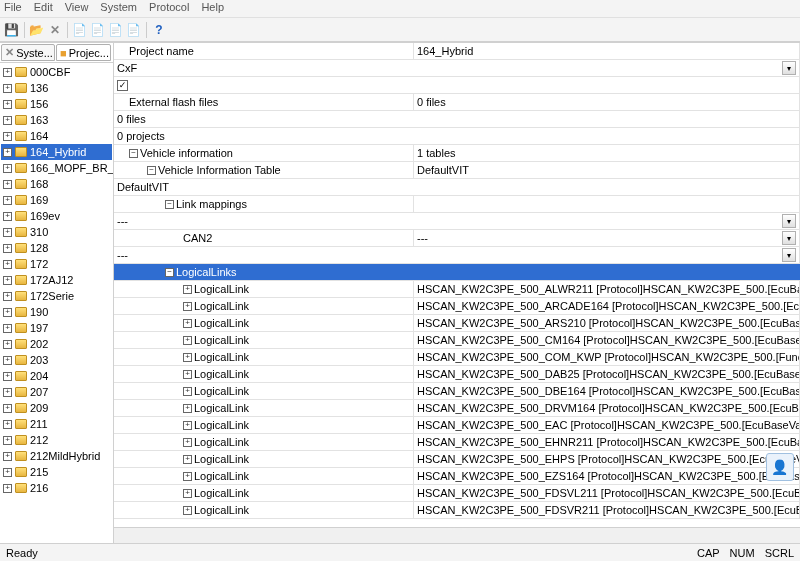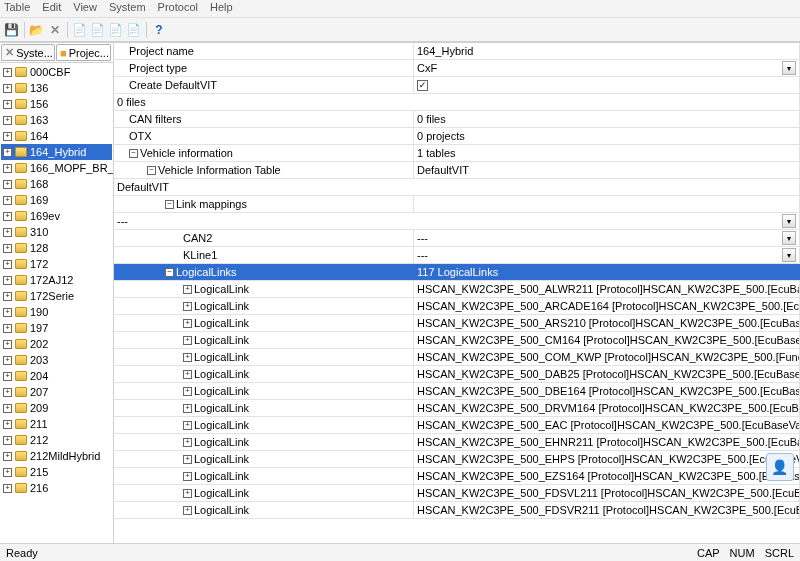--- a/index.html
+++ b/index.html
@@ -12,21 +12,21 @@
 .main { flex: 1; display: flex; min-height: 0; border-top: 1px solid #d0d0d0; }
 .side { width: 114px; border-right: 1px solid #d0d0d0; display: flex; flex-direction: column; }
 .tabs { height: 20px; display: flex; background: #fff; border-bottom: 1px solid #d0d0d0; padding: 1px; }
 .tab { padding: 1px 3px; border: 1px solid #b0b0b0; border-radius: 2px 2px 0 0; background: #f7f7f7; display: flex; align-items: center; gap: 2px; margin-right: 1px; font-size: 10px; overflow: hidden; white-space: nowrap; }
 .tab.active { background: #fff; }
 .tree { flex: 1; overflow-y: auto; overflow-x: hidden; padding: 1px; }
 .tree-item { display: flex; align-items: center; gap: 3px; padding: 1px 2px; white-space: nowrap; height: 16px; }
 .tree-item.selected { background: #2f6dd1; color: #fff; }
 .folder-icon { width: 12px; height: 10px; background: linear-gradient(#ffe07a, #e8b640); border: 1px solid #c09020; border-radius: 1px; flex-shrink: 0; }
 .plus-box { width: 9px; height: 9px; border: 1px solid #666; display: inline-flex; align-items: center; justify-content: center; font-size: 8px; line-height: 1; flex-shrink: 0; background: #fff; color: #333; }
-.props { flex: 1; display: flex; flex-direction: row; min-width: 0; }
+.props { flex: 1; display: flex; flex-direction: column; min-width: 0; }
 .grid { flex: 1; overflow: auto; }
 .row { display: flex; height: 17px; line-height: 17px; border-bottom: 1px solid #e2e2e2; }
 .row > div { border-right: 1px solid #e2e2e2; padding: 0 3px; white-space: nowrap; overflow: hidden; }
 .cell-key { width: 300px; display: flex; align-items: center; gap: 2px; }
 .cell-val { flex: 1; display: flex; align-items: center; }
 .row.hl { background: #2f6dd1; color: #fff; }
 .row.hl > div { border-right-color: #2f6dd1; border-bottom-color: #2f6dd1; }
 .row.hl .plus-box, .row.hl .minus-box { background: #fff; color: #333; }
 .minus-box { width: 9px; height: 9px; border: 1px solid #666; display: inline-flex; align-items: center; justify-content: center; font-size: 8px; line-height: 1; flex-shrink: 0; background: #fff; color: #333; }
 .dd { width: 14px; height: 14px; margin-left: auto; border: 1px solid #b0b0b0; background: linear-gradient(#fff,#e0e0e0); display: inline-flex; align-items: center; justify-content: center; font-size: 8px; }
@@ -35,21 +35,21 @@
 .status .right { margin-left: auto; display: flex; gap: 10px; }
 .scroll-h { height: 16px; border-top: 1px solid #d0d0d0; background: #f0f0f0; }
 .ind { display: inline-block; flex-shrink: 0; }
 .float-btn { position: absolute; right: 6px; bottom: 80px; width: 28px; height: 28px; border: 1px solid #a0c0e0; border-radius: 3px; background: #eaf2fb; display: flex; align-items: center; justify-content: center; font-size: 14px; }
 .x-icon { color: #888; font-weight: bold; }
 </style>
 </head>
 <body>
 
 <div class="menu-bar">
-  <span>Table</span>
+  <span>File</span>
   <span>Edit</span>
   <span>View</span>
   <span>System</span>
   <span>Protocol</span>
   <span>Help</span>
 </div>
 
 <div class="toolbar">
   <span class="tb-btn">💾</span>
   <span class="sep"></span>
@@ -220,57 +220,45 @@
         <div class="row">
           <div class="cell-key">
             <span class="ind" style="width: 10px;"></span>
             <span> Project name</span>
           </div>
           <div class="cell-val">
             <span>164_Hybrid</span>
           </div>
         </div>
         <div class="row">
-          <div class="cell-key">
-            <span class="ind" style="width: 10px;"></span>
-            <span> Project type</span>
-          </div>
           <div class="cell-val">
             <span>CxF</span>
             <span class="dd">▾</span>
           </div>
         </div>
         <div class="row">
+          <div class="cell-val">
+            <span class="checkbox">✓</span>
+          </div>
+        </div>
+        <div class="row">
           <div class="cell-key">
             <span class="ind" style="width: 10px;"></span>
-            <span> Create DefaultVIT</span>
-          </div>
-          <div class="cell-val">
-            <span class="checkbox">✓</span>
-          </div>
-        </div>
-        <div class="row">
+            <span> External flash files</span>
+          </div>
           <div class="cell-val">
             <span>0 files</span>
           </div>
         </div>
         <div class="row">
-          <div class="cell-key">
-            <span class="ind" style="width: 10px;"></span>
-            <span> CAN filters</span>
-          </div>
           <div class="cell-val">
             <span>0 files</span>
           </div>
         </div>
         <div class="row">
-          <div class="cell-key">
-            <span class="ind" style="width: 10px;"></span>
-            <span> OTX</span>
-          </div>
           <div class="cell-val">
             <span>0 projects</span>
           </div>
         </div>
         <div class="row">
           <div class="cell-key">
             <span class="ind" style="width: 10px;"></span>
             <span class="minus-box">−</span>
             <span> Vehicle information</span>
           </div>
@@ -313,37 +301,30 @@
           <div class="cell-key">
             <span class="ind" style="width: 64px;"></span>
             <span> CAN2</span>
           </div>
           <div class="cell-val">
             <span>---</span>
             <span class="dd">▾</span>
           </div>
         </div>
         <div class="row">
-          <div class="cell-key">
-            <span class="ind" style="width: 64px;"></span>
-            <span> KLine1</span>
-          </div>
           <div class="cell-val">
             <span>---</span>
             <span class="dd">▾</span>
           </div>
         </div>
         <div class="row hl">
           <div class="cell-key">
             <span class="ind" style="width: 46px;"></span>
             <span class="minus-box">−</span>
             <span> LogicalLinks</span>
-          </div>
-          <div class="cell-val">
-            <span>117 LogicalLinks</span>
           </div>
         </div>
         <div class="row">
           <div class="cell-key">
             <span class="ind" style="width: 64px;"></span>
             <span class="plus-box">+</span>
             <span> LogicalLink</span>
           </div>
           <div class="cell-val">
             <span>HSCAN_KW2C3PE_500_ALWR211  [Protocol]HSCAN_KW2C3PE_500.[EcuBaseVari...</span>

